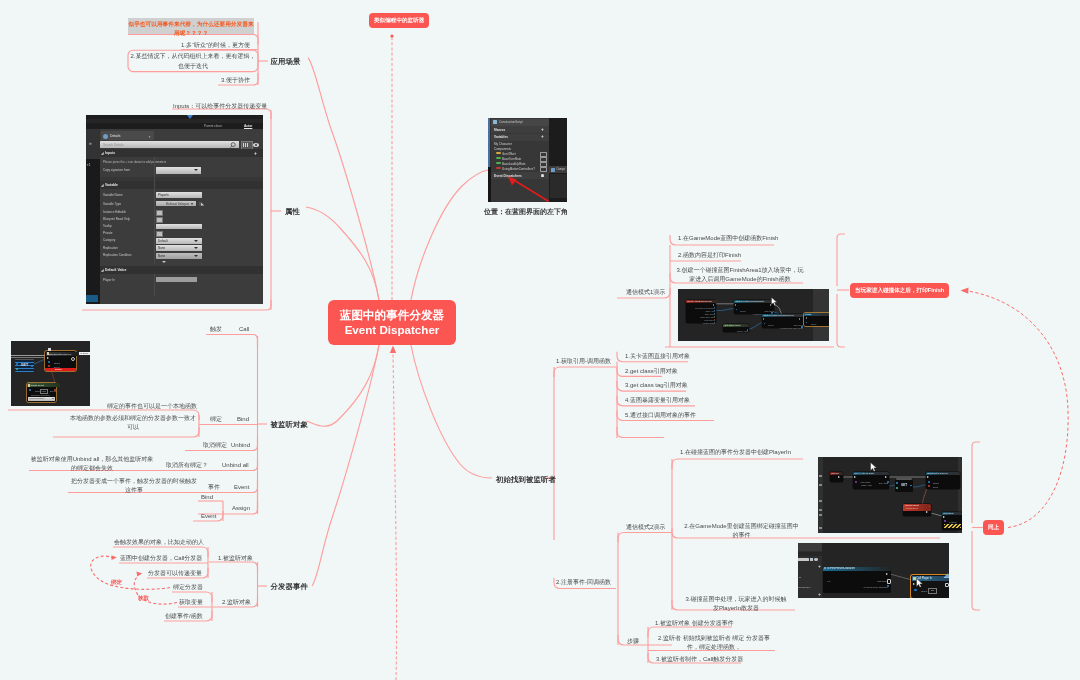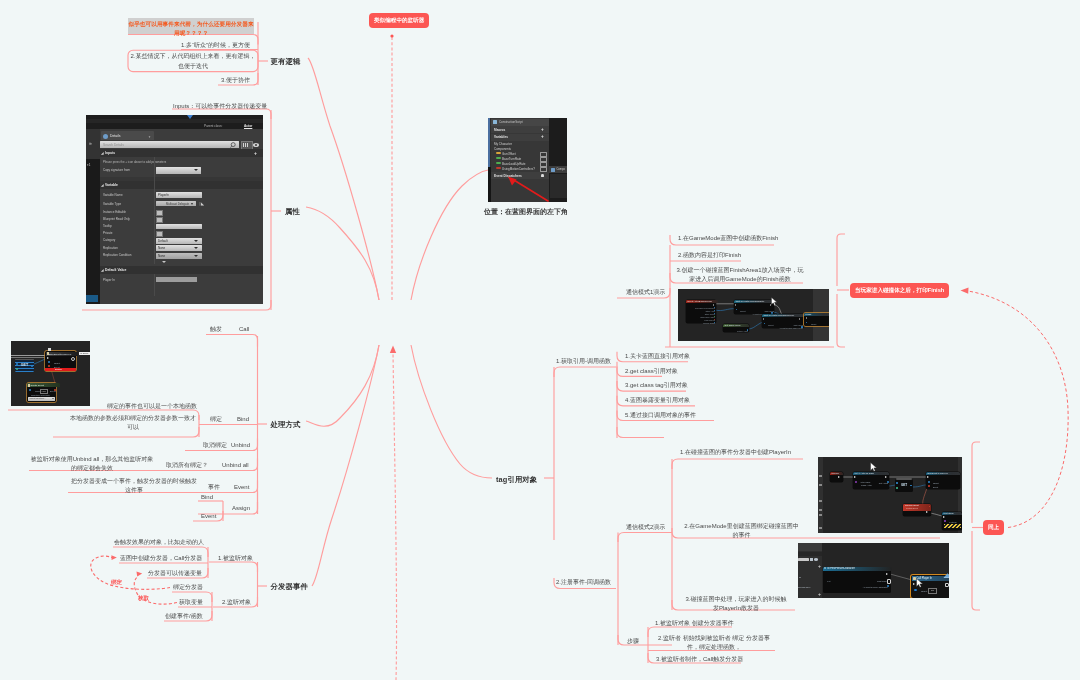--- a/index.html
+++ b/index.html
@@ -118,29 +118,29 @@
 <path d="M 648 627 L 648 663" stroke="#ff9d9d" stroke-width="1.15" fill="none"></path>
 <path d="M 732 627 L 654 627 Q 648 627 648 633 L 648 637" fill="none" stroke="#ff9d9d" stroke-width="1.15"></path>
 <path d="M 648 650.5 L 775 650.5" stroke="#ff9d9d" stroke-width="1.15" fill="none"></path>
 <path d="M 741 663 L 654 663 Q 648 663 648 657 L 648 653" fill="none" stroke="#ff9d9d" stroke-width="1.15"></path>
 <path d="M 980 442 L 976 442 Q 972 442 972 446 L 972 523" fill="none" stroke="#ff9d9d" stroke-width="1.15"></path>
 <path d="M 972 531 L 972 606 Q 972 610 976 610 L 980 610" fill="none" stroke="#ff9d9d" stroke-width="1.15"></path>
 <path d="M 972 527.5 L 983 527.5" stroke="#ff9d9d" stroke-width="1.15" fill="none"></path>
 <path d="M 1008 527.5 C 1050 522 1070 470 1068 410 C 1066 350 1030 302 968 291" fill="none" stroke="#fb6b6b" stroke-width="1" stroke-dasharray="3.2 2.4"></path>
 <path d="M 960.5 290.6 L 968.5 287.6 L 968.2 293.8 Z" fill="#fb6b6b"></path>
 </svg>
-<div class="lbl bold" style="left:270.5px;top:55.5px;">更有逻辑</div>
+<div class="lbl bold" style="left:270.5px;top:55.5px;">应用场景</div>
 <div class="lbl r" style="left:180px;top:41px;width:70px;">1.多“听众”的时候，更方便</div>
 <div class="lbl w" style="left:130px;top:52px;width:126px;">2.某些情况下，从代码组织上来看，更有逻辑，也便于迭代</div>
 <div class="lbl r" style="left:200px;top:76px;width:50px;">3.便于协作</div>
 <div class="qbox" style="left:128px;top:17.5px;width:126px;height:16px">似乎也可以用事件来代替，为什么还要用分发器来用呢？？？？</div>
 <div class="lbl bold" style="left:285px;top:205.5px;">属性</div>
 <div class="lbl" style="left:173px;top:101.5px;">Inputs：可以给事件分发器传递变量</div>
 <div class="lbl" style="left:484px;top:205.5px;font-size:7px;font-weight:bold;color:#3a3a3a">位置：在蓝图界面的左下角</div>
-<div class="lbl bold" style="left:270.5px;top:418.5px;">处理方式</div>
+<div class="lbl bold" style="left:270.5px;top:418.5px;">被监听对象</div>
 <div class="lbl" style="left:210px;top:325px;">触发</div>
 <div class="lbl" style="left:239px;top:325px;">Call</div>
 <div class="lbl" style="left:210px;top:415px;">绑定</div>
 <div class="lbl" style="left:237px;top:415px;">Bind</div>
 <div class="lbl" style="left:107px;top:402px;">绑定的事件也可以是一个本地函数</div>
 <div class="lbl w" style="left:69px;top:413.5px;width:128px;">本地函数的参数必须和绑定的分发器参数一致才可以</div>
 <div class="lbl" style="left:203px;top:440.5px;">取消绑定</div>
 <div class="lbl" style="left:231px;top:440.5px;">Unbind</div>
 <div class="lbl" style="left:166px;top:461px;">取消所有绑定？</div>
 <div class="lbl" style="left:222px;top:461px;">Unbind all</div>
@@ -155,21 +155,21 @@
 <div class="lbl" style="left:218px;top:553.5px;">1.被监听对象</div>
 <div class="lbl" style="left:114px;top:538px;">会触发效果的对象，比如走动的人</div>
 <div class="lbl" style="left:120px;top:553.5px;">蓝图中创建分发器，Call分发器</div>
 <div class="lbl" style="left:148px;top:568.5px;">分发器可以传递变量</div>
 <div class="lbl" style="left:222px;top:598px;">2.监听对象</div>
 <div class="lbl" style="left:173px;top:583px;">绑定分发器</div>
 <div class="lbl" style="left:179px;top:598px;">获取变量</div>
 <div class="lbl" style="left:165px;top:612px;">创建事件/函数</div>
 <div class="lbl" style="left:111px;top:578px;color:#fb5a5a;font-weight:bold;font-size:5.6px">绑定</div>
 <div class="lbl" style="left:138px;top:594px;color:#fb5a5a;font-weight:bold;font-size:5.6px">获取</div>
-<div class="lbl bold" style="left:496px;top:474px;">tag引用对象</div>
+<div class="lbl bold" style="left:496px;top:474px;">初始找到被监听者</div>
 <div class="lbl" style="left:556px;top:356.5px;">1.获取引用-调用函数</div>
 <div class="lbl" style="left:625px;top:352px;">1.关卡蓝图直接引用对象</div>
 <div class="lbl" style="left:625px;top:366.7px;">2.get class引用对象</div>
 <div class="lbl" style="left:625px;top:381.4px;">3.get class tag引用对象</div>
 <div class="lbl" style="left:625px;top:396.1px;">4.蓝图暴露变量引用对象</div>
 <div class="lbl" style="left:625px;top:410.8px;">5.通过接口调用对象的事件</div>
 <div class="lbl" style="left:626px;top:287.5px;">通信模式1演示</div>
 <div class="lbl" style="left:678px;top:234px;">1.在GameMode蓝图中创建函数Finish</div>
 <div class="lbl" style="left:678px;top:250.5px;">2.函数内容是打印Finish</div>
 <div class="lbl w" style="left:676px;top:265.5px;width:128px;">3.创建一个碰撞蓝图FinishArea1放入场景中，玩家进入后调用GameMode的Finish函数</div>
@@ -496,14 +496,18 @@
       <div class="bprow" style="position:absolute;left:22px;top:48px;font-size:2.2px;color:#9aa6b2">Object</div>
       <div style="position:absolute;left:29px;top:47.6px;width:6px;height:3.2px;border:0.35px solid #777;font-size:2px;color:#c4c4c4;text-align:center;line-height:3px">self</div>
       <div class="bprow" style="position:absolute;left:37px;top:48px;font-size:2.2px;color:#9aa6b2">Event</div>
       <div class="pin" style="left:18px;top:48.3px;width:2px;height:2px;background:#2e85c8"></div>
       <div class="pin" style="left:42.5px;top:48.3px;width:2px;height:2px;background:#d0402f"></div>
       <div class="bprow" style="position:absolute;left:18px;top:52px;font-size:2.1px;color:#9aa6b2">Signature (Delegate)</div>
       <div style="position:absolute;left:17px;top:55.5px;width:27px;height:4.4px;background:linear-gradient(180deg,#e2e2e2,#b6b6b6);border-radius:0.5px"></div>
       <div style="position:absolute;left:18.5px;top:56px;font-size:2.1px;color:#333">Select Function...</div>
       <div style="position:absolute;left:41px;top:57.3px;width:0;height:0;border-left:1.5px solid transparent;border-right:1.5px solid transparent;border-top:1.8px solid #2e2e2e"></div>
     </div>
+<div class="center-node">
+      <div class="l1">蓝图中的事件分发器</div>
+      <div class="l2">Event Dispatcher</div>
+    </div>
 <div class="badge" style="left:369px;top:13px">类似编程中的监听器</div>
 </div>
 
 </body></html>

